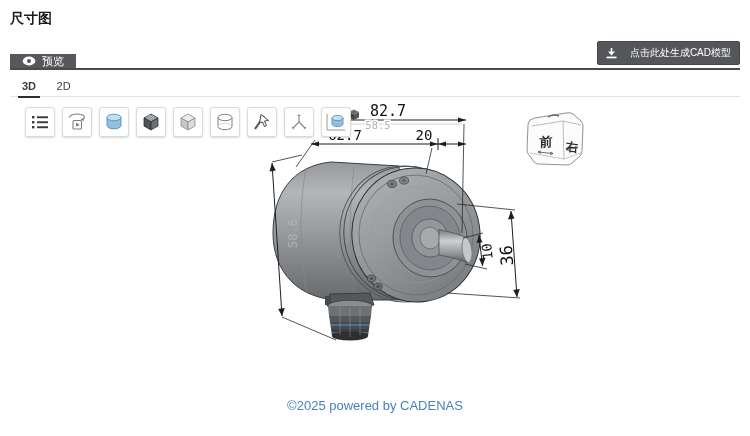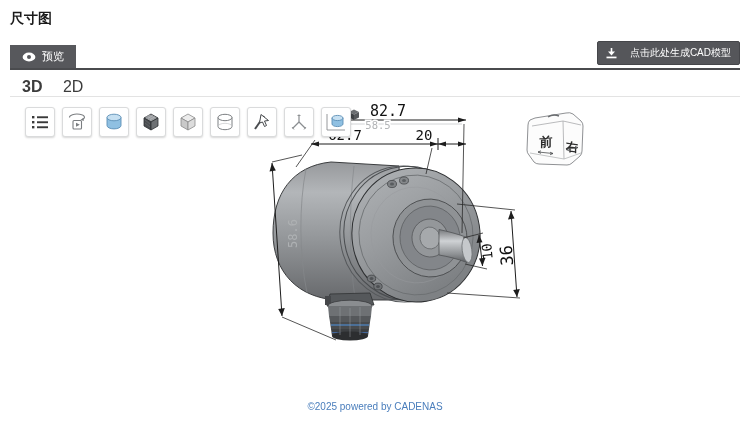--- a/index.html
+++ b/index.html
@@ -4,44 +4,44 @@
 <style>
   * { margin:0; padding:0; box-sizing:border-box; }
   html,body { background:#fff; }
   body { font-family:"Liberation Sans", sans-serif; }
   #page { position:relative; width:750px; height:436px; background:#fff; overflow:hidden; }
 
   .page-title { position:absolute; left:10px; top:10px; font-size:14px; font-weight:bold; color:#1b1b1b; }
 
   
   .tabstrip { position:absolute; left:10px; right:10px; top:47px; height:23px; border-bottom:2px solid #4a4b4e; }
-  .preview-tab { position:absolute; left:0; bottom:0; height:23px; padding:0 12px; background:#57585c; color:#fff;
+  .preview-tab { position:absolute; left:0; bottom:0; height:14px; padding:0 12px; background:#57585c; color:#fff;
                  font-size:11px; display:flex; align-items:center; gap:6px; cursor:pointer; }
   .hdr-buttons { position:absolute; right:0; bottom:3px; display:flex; gap:7px; }
   .hdr-btn { background:#55565a; color:#fff; border:1px solid #45464a; border-radius:2px; font-size:10px;
              padding:4px 8px; display:flex; align-items:center; gap:13px; cursor:pointer;
              font-family:"Liberation Sans", sans-serif; }
 
   
   .dim-tabs { position:absolute; left:10px; right:10px; top:76px; height:21px; border-bottom:1px solid #e3e3e3; }
-  .dim-tab { display:inline-block; margin-left:8px; padding:2px 4px 4px 4px; font-size:16px; color:#3c3c3c; cursor:pointer; }
+  .dim-tab { display:inline-block; margin-left:8px; padding:2px 4px 4px 4px; font-size:11px; color:#3c3c3c; cursor:pointer; }
   .dim-tab.active { border-bottom:2px solid #2e2e2e; font-weight:bold; }
 
   
   .viewer { position:absolute; left:0; top:98px; width:600px; height:302px; background:#fff; }
   .model-svg { position:absolute; left:0; top:0; }
 
   .tools { position:absolute; left:25px; top:9px; display:flex; gap:7px; }
   .tool-btn { width:30px; height:30px; background:#fff; border:1px solid #dadbdc; border-radius:3px;
               box-shadow:0 1px 2px rgba(0,0,0,.16); display:flex; align-items:center; justify-content:center; cursor:pointer; }
 
   .view-cube { position:absolute; right:12px; top:8px; width:66px; height:66px; cursor:pointer; }
 
   .footer { position:absolute; left:0; right:0; bottom:22px; text-align:center; }
-  .footer a { color:#4a7ebc; font-size:10px; text-decoration:none; cursor:pointer; }
+  .footer a { color:#4a7ebc; font-size:13px; text-decoration:none; cursor:pointer; }
 
   .dim-text { font-family:"DejaVu Sans Mono", monospace; fill:#111; }
   .dim-line { stroke:#1d1d1d; stroke-width:1; fill:none; }
   .ext-line { stroke:#2a2a2a; stroke-width:0.8; fill:none; }
   .dim-arrow { fill:#1d1d1d; stroke:none; }
 </style>
 </head>
 <body>
 
 <div id="page">

